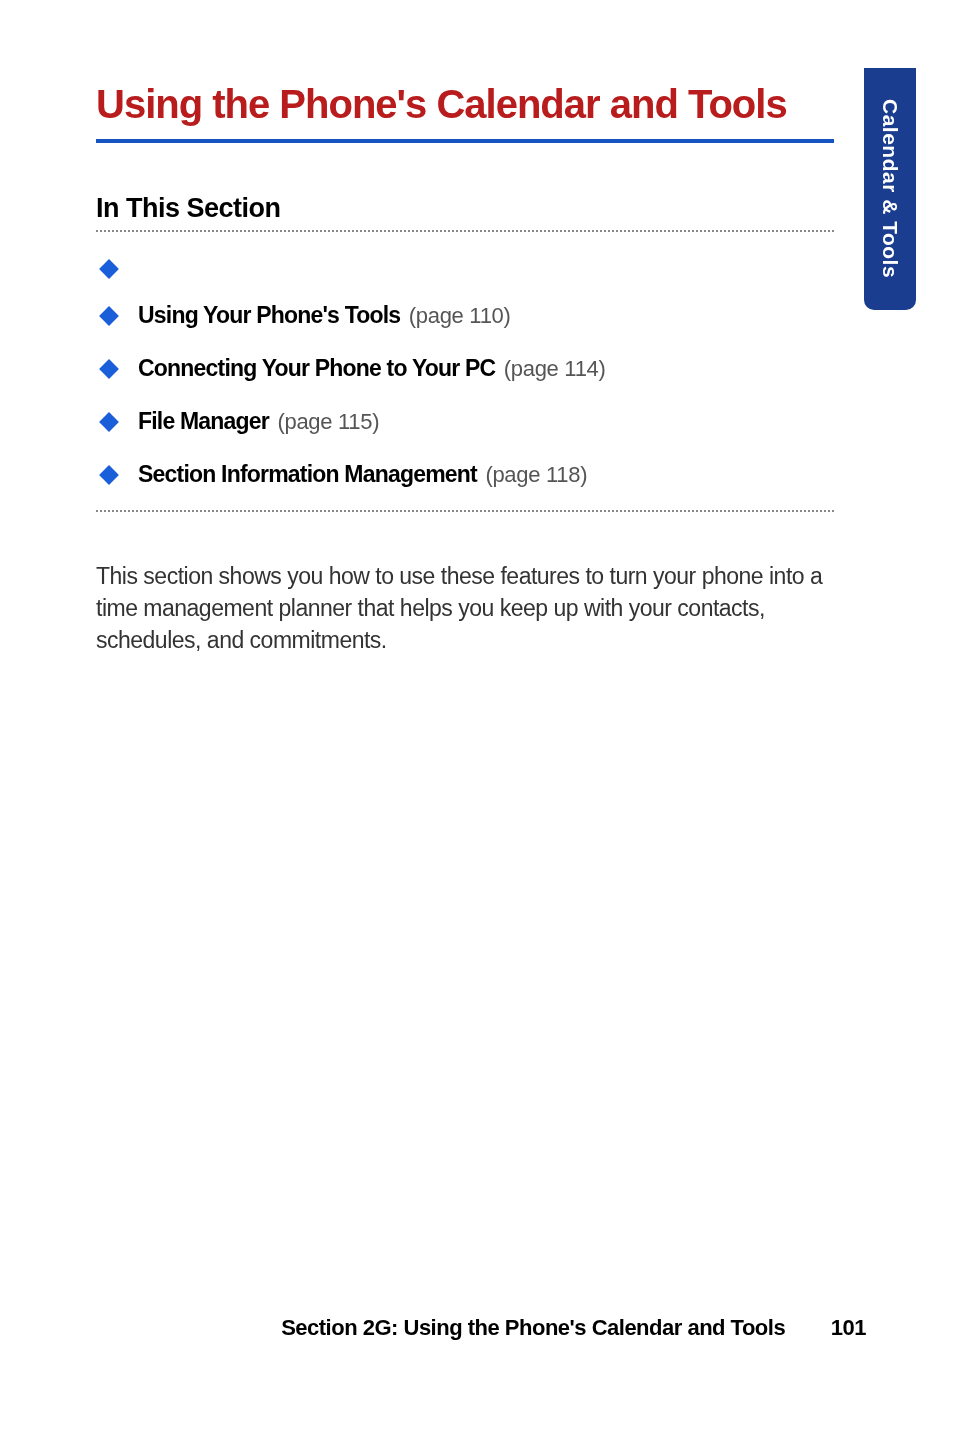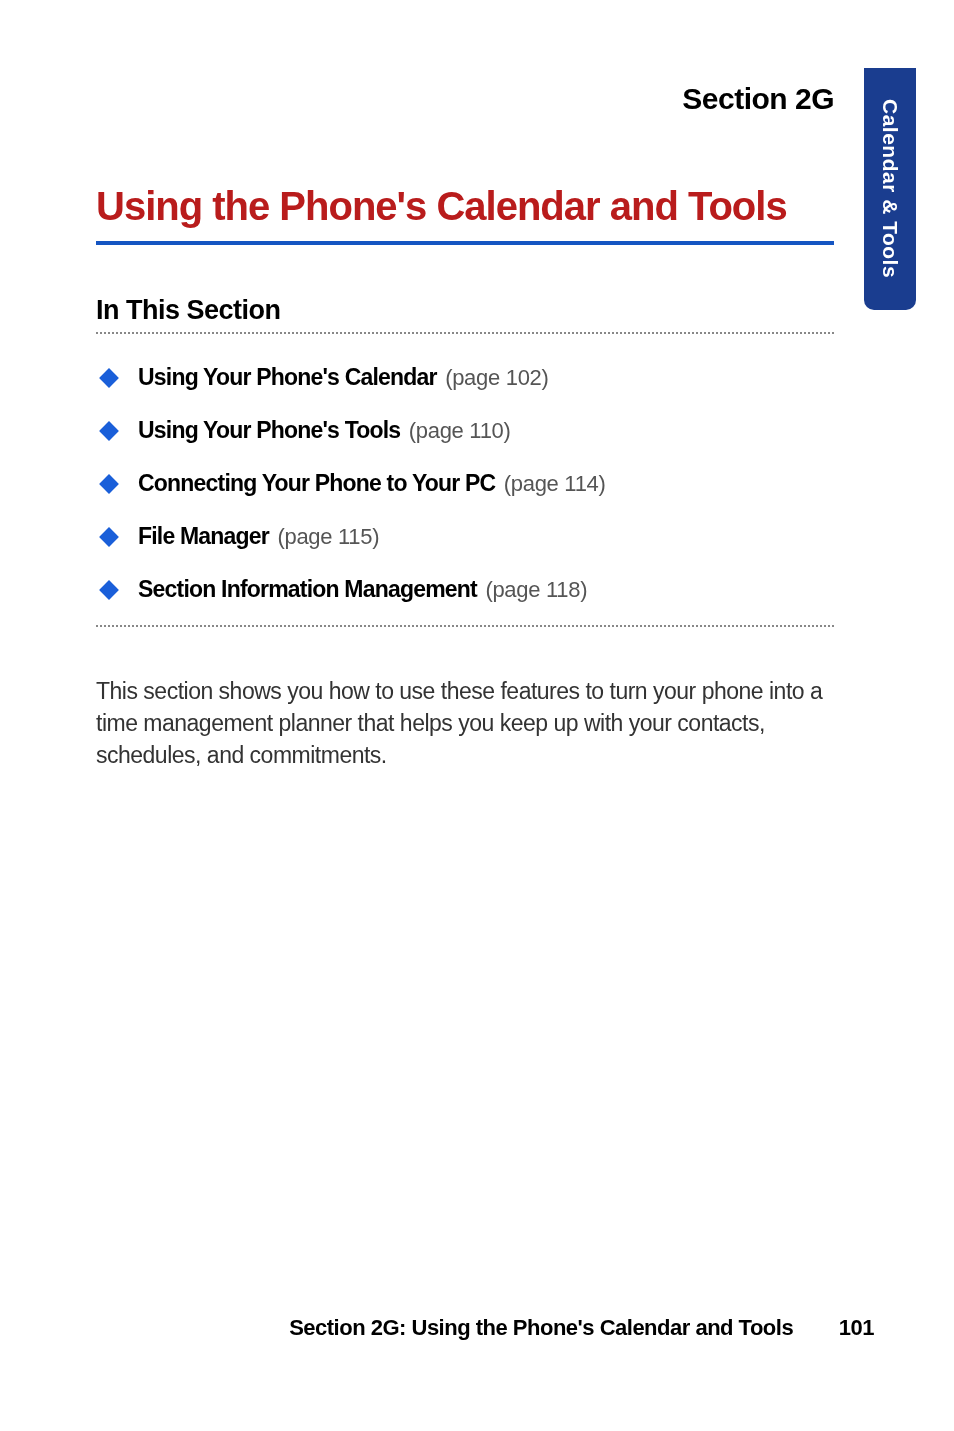--- a/index.html
+++ b/index.html
@@ -117,21 +117,21 @@
       font-size: 23px;
       color: #333;
       line-height: 1.4;
       letter-spacing: -0.5px;
       margin-top: 2px;
     }
     .footer {
       position: absolute;
       bottom: 90px;
       left: 96px;
-      right: 80px;
+      right: 88px;
       text-align: right;
       font-size: 22px;
       color: #000;
       letter-spacing: -0.5px;
     }
     .footer-title {
       font-weight: bold;
     }
     .footer-page {
       font-weight: bold;
@@ -139,35 +139,30 @@
     }
   </style>
 </head>
 <body>
 
 <div class="side-tab">
   <span class="side-tab-text">Calendar &amp; Tools</span>
 </div>
 
 <div class="content">
-  <div class="section-label">Section 2G</div>
 
   <h1 class="main-title">Using the Phone's Calendar and Tools</h1>
   <div class="title-underline"></div>
 
   <h2 class="subsection-heading">In This Section</h2>
   <hr class="dotted-line">
 
   <ul class="toc-list">
     <li class="toc-item">
       <span class="diamond"></span>
-      <span>
-        <span class="toc-title">Using Your Phone's Calendar</span>
-        <span class="toc-page">(page 102)</span>
-      </span>
     </li>
     <li class="toc-item">
       <span class="diamond"></span>
       <span>
         <span class="toc-title">Using Your Phone's Tools</span>
         <span class="toc-page">(page 110)</span>
       </span>
     </li>
     <li class="toc-item">
       <span class="diamond"></span>

